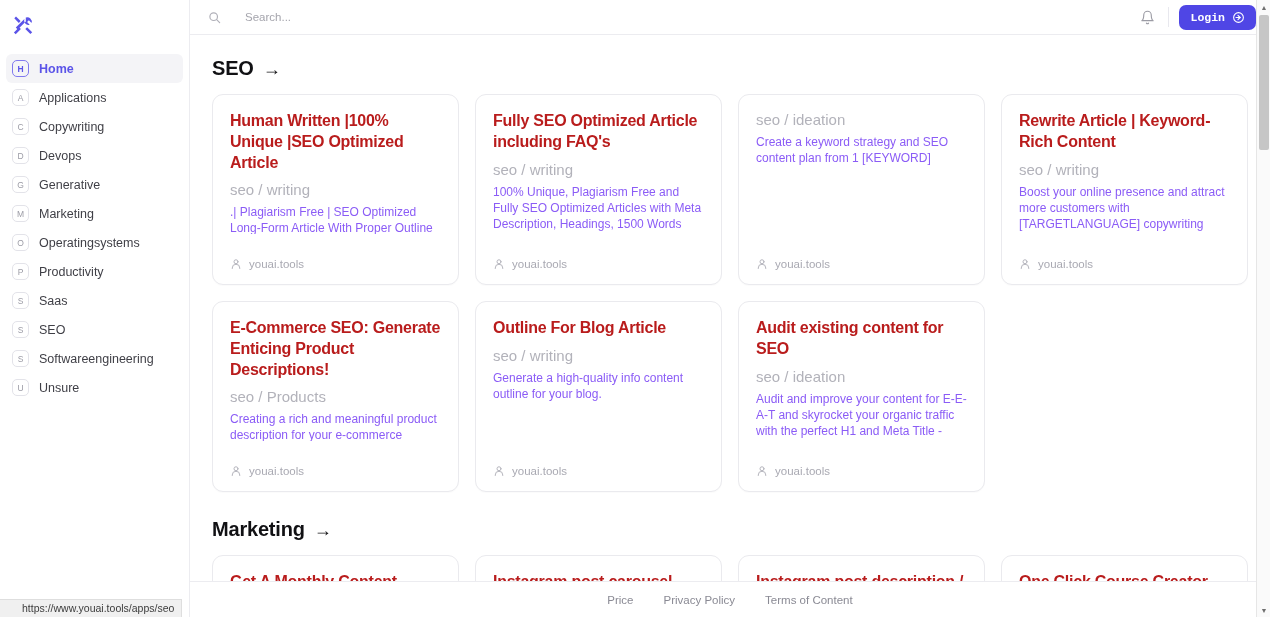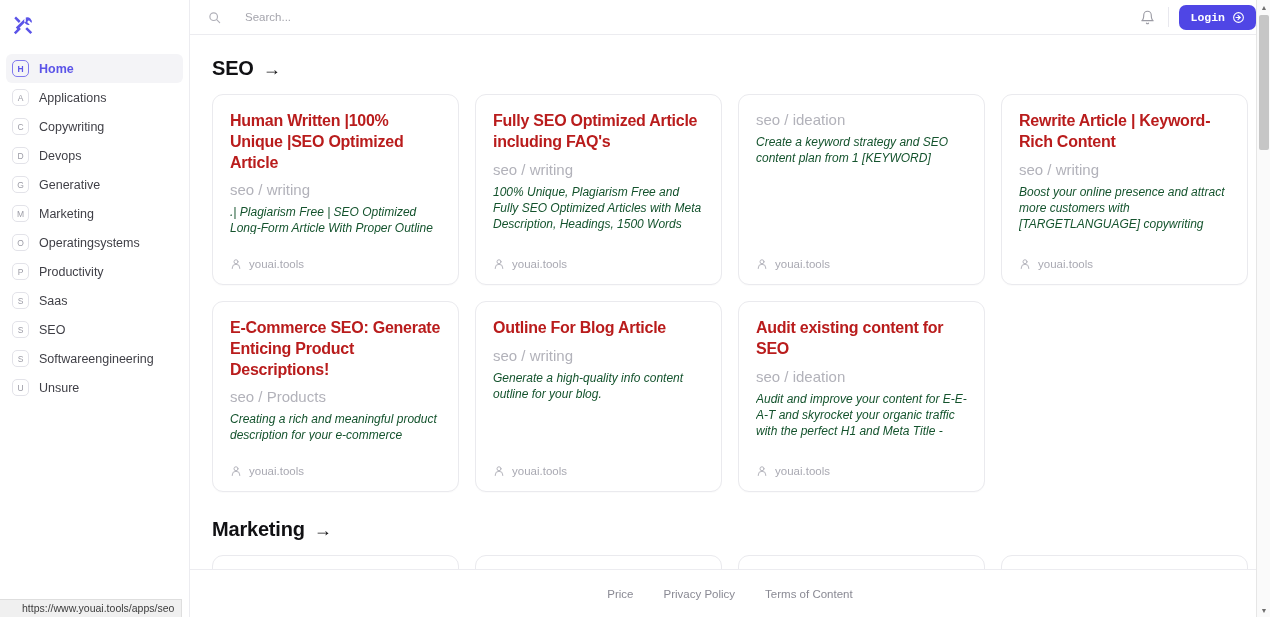--- a/index.html
+++ b/index.html
@@ -163,42 +163,41 @@
     margin-bottom: 8px;
   }
   .card-tags {
     font-size: 15px;
     color: #b2b2ba;
     margin-bottom: 7px;
   }
   .card-desc {
     font-size: 12px;
     line-height: 1.33;
-    color: #14532d;
+    color: #8b5cf6;
     overflow: hidden;
     flex: 1;
-    font-style: italic;
   }
   .card-foot {
     display: flex;
     align-items: center;
     gap: 7px;
     font-size: 11.5px;
     color: #a9a9b2;
     margin-top: 24px;
   }
   .user-ico { width: 12px; height: 12px; flex: none; }
 
   .section-head.second { margin-top: 26px; }
 
   
   .footer {
     position: absolute;
     left: 0; right: 0; bottom: 0;
-    height: 48px;
+    height: 36px;
     background: #ffffff;
     border-top: 1px solid #ececf0;
     display: flex;
     align-items: center;
     justify-content: center;
     gap: 30px;
     z-index: 5;
   }
   .footer a {
     font-size: 11.5px;

